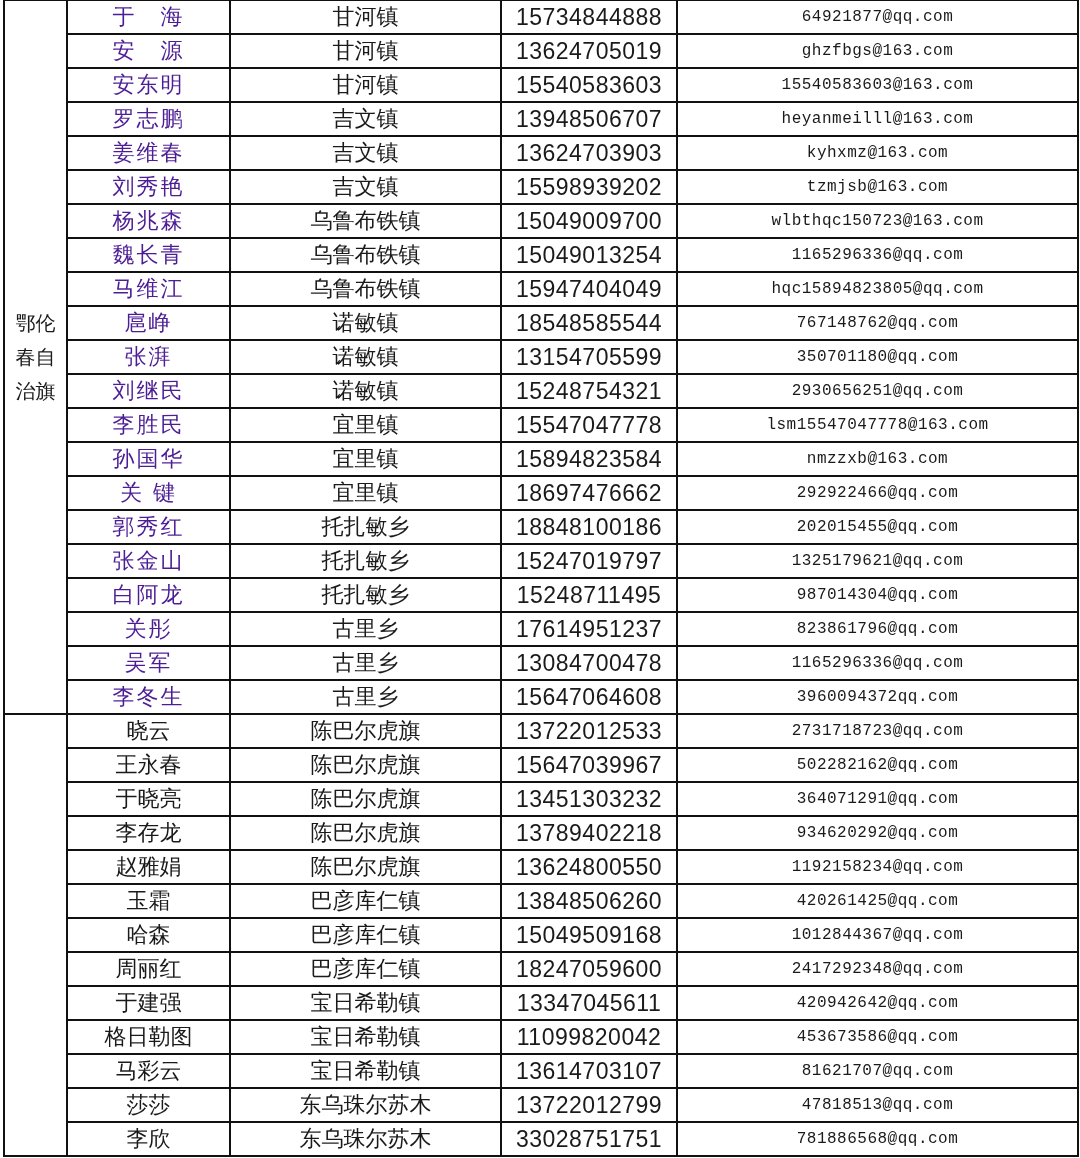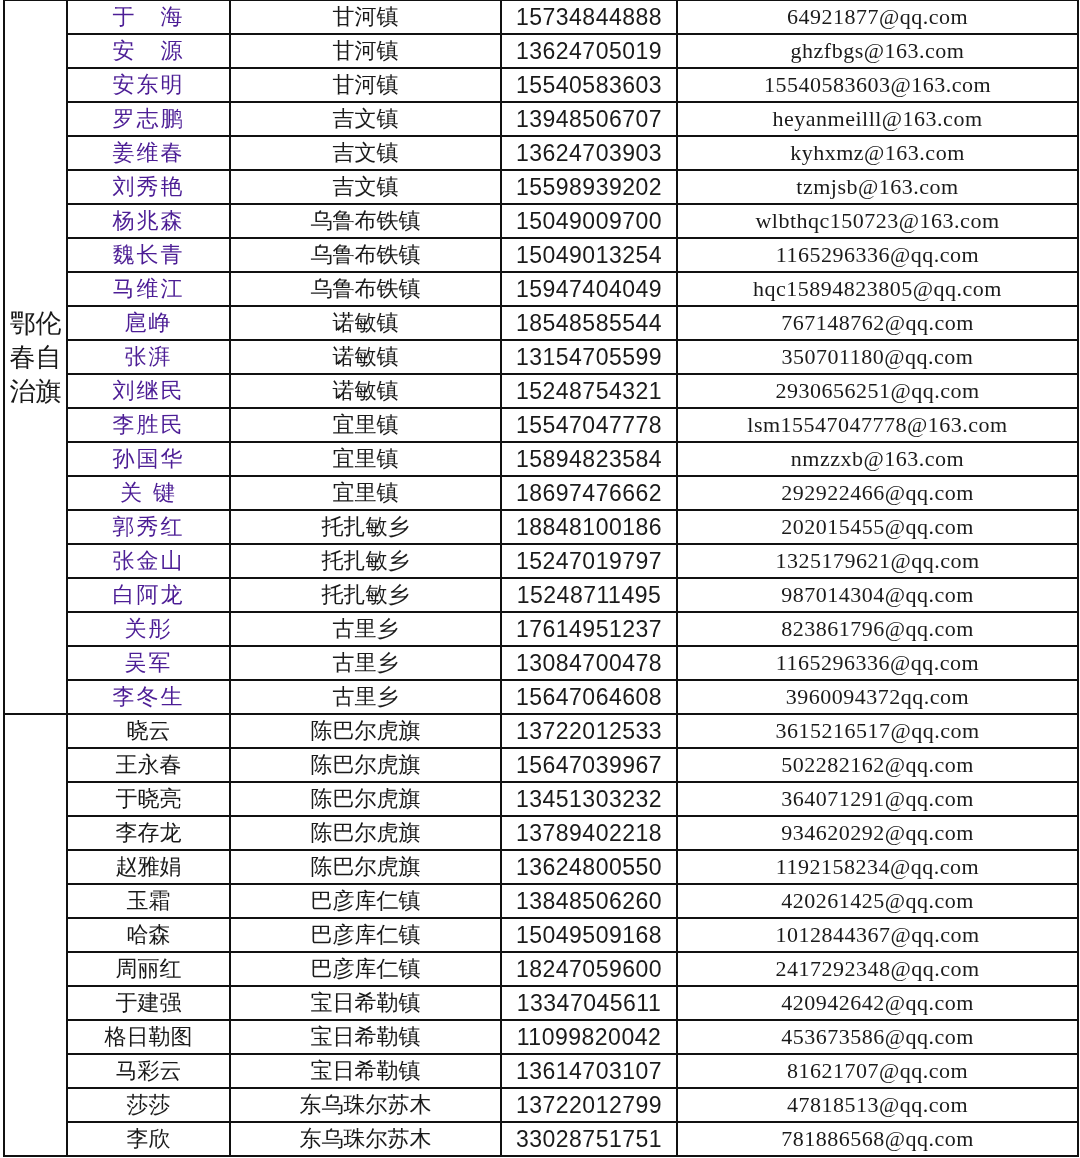--- a/index.html
+++ b/index.html
@@ -16,30 +16,30 @@
       padding: 0;
       text-align: center;
       vertical-align: middle;
       font-family: "DejaVu Sans", sans-serif;
       font-size: 22px;
       color: #1a1a1a;
       white-space: nowrap;
       overflow: hidden;
     }
     td.region {
-      font-size: 26px;
+      font-size: 20px;
       line-height: 34px;
       white-space: normal;
       padding: 8px 4px;
       vertical-align: middle;
     }
     td.name.serif { font-family: "DejaVu Serif", serif; color: #4c1d95; letter-spacing: 2px; }
     td.name.sans { font-family: Liberation Mono, monospace; color: #1a1a1a; }
     td.phone { font-family: "Liberation Sans", sans-serif; font-size: 23px; letter-spacing: 0.5px; border-radius: 12px; }
-    td.email { font-family: Liberation Serif, serif; font-size: 22px; letter-spacing: 0.5px; }
+    td.email { font-family: Liberation Mono, monospace; font-size: 16px; letter-spacing: 0.5px; }
     tr { height: 34px; }
   </style>
 </head>
 <body>
 
 <table>
   <colgroup>
     <col style="width:63px">
     <col style="width:163px">
     <col style="width:271px">
@@ -172,21 +172,21 @@
         <td class="name serif">李冬生</td>
         <td class="town">古里乡</td>
         <td class="phone">15647064608</td>
         <td class="email">3960094372qq.com</td>
       </tr>
       <tr>
         <td class="region" rowspan="13"></td>
         <td class="name sans">晓云</td>
         <td class="town">陈巴尔虎旗</td>
         <td class="phone">13722012533</td>
-        <td class="email">3615216517@qq.com</td>
+        <td class="email">2731718723@qq.com</td>
       </tr>
       <tr>
         <td class="name sans">王永春</td>
         <td class="town">陈巴尔虎旗</td>
         <td class="phone">15647039967</td>
         <td class="email">502282162@qq.com</td>
       </tr>
       <tr>
         <td class="name sans">于晓亮</td>
         <td class="town">陈巴尔虎旗</td>

